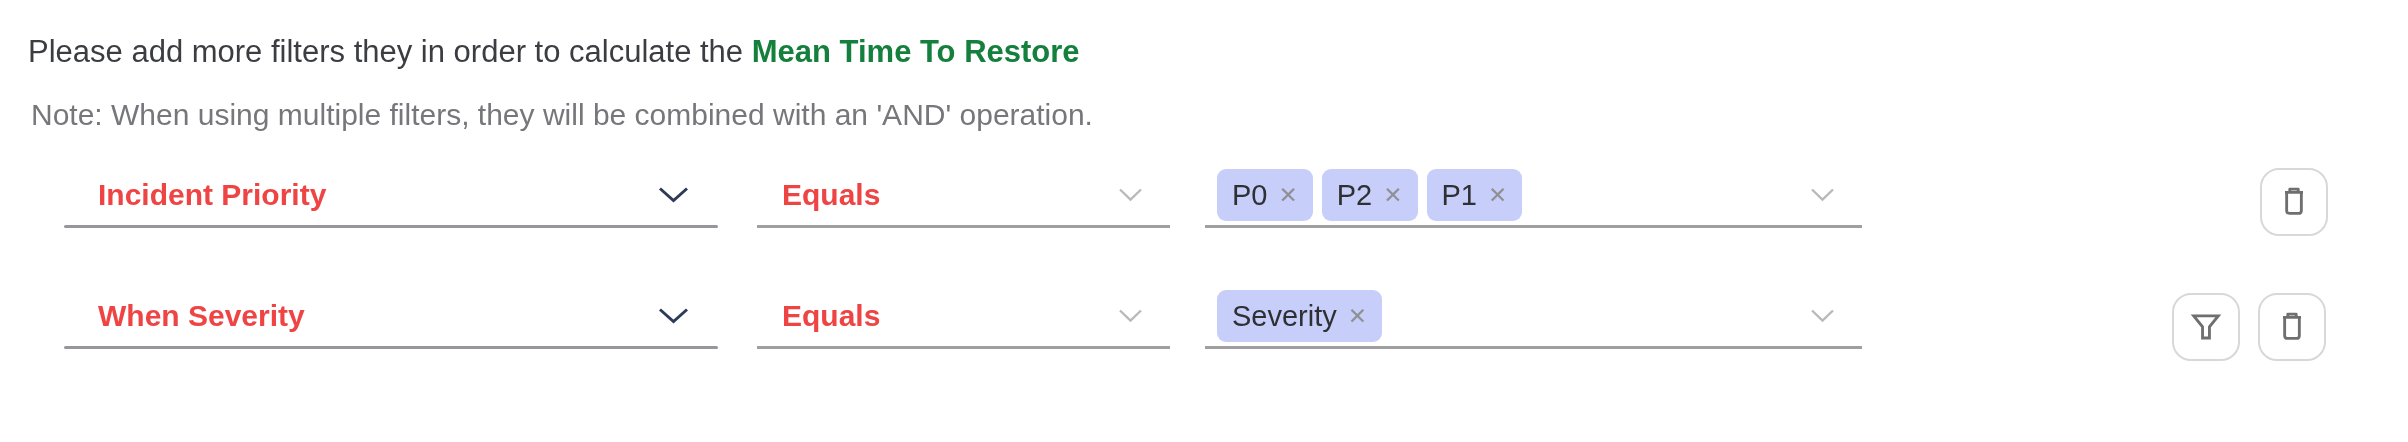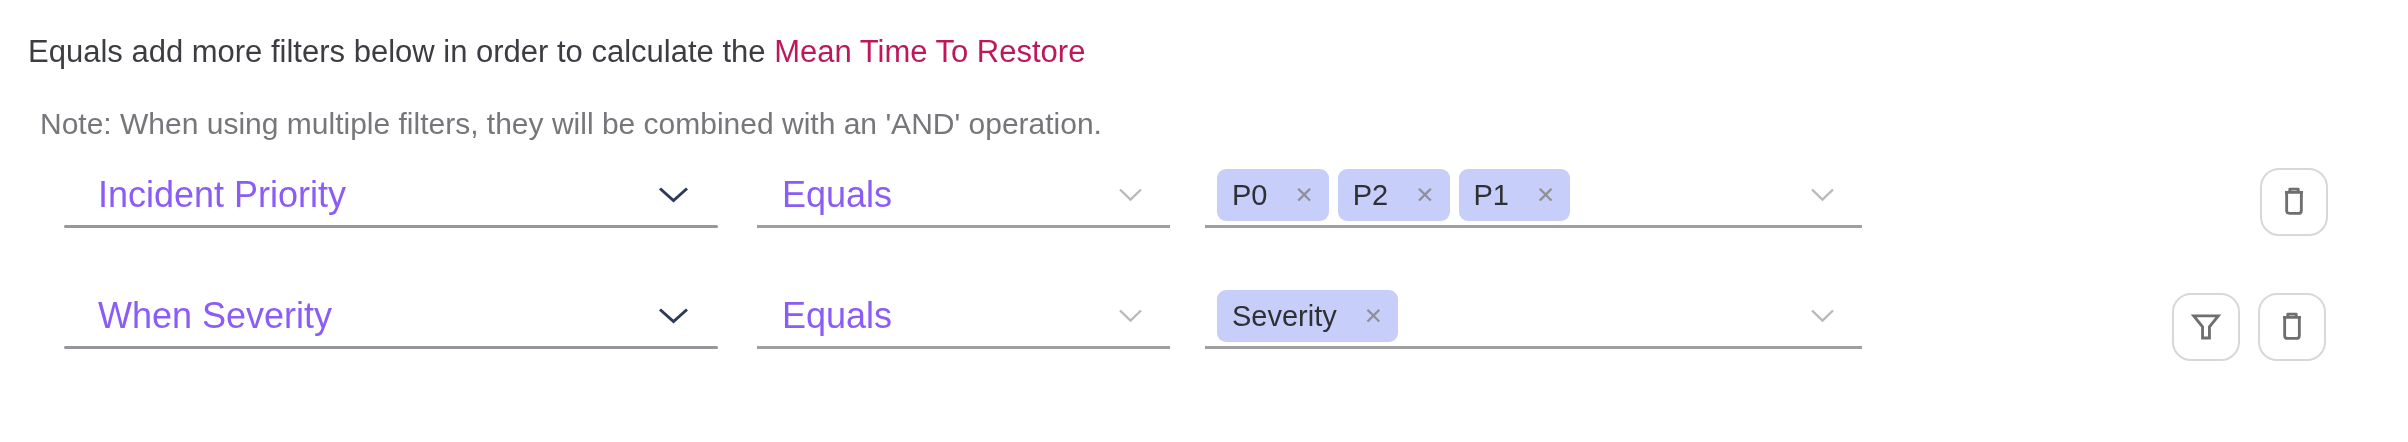--- a/index.html
+++ b/index.html
@@ -9,57 +9,57 @@
     background:#ffffff;
     font-family:"Liberation Sans",sans-serif;
     overflow:hidden;
   }
   
   .intro{
     position:absolute;left:28px;top:33px;margin:0;
     font-size:31px;line-height:38px;color:#3c3d42;font-weight:400;
     white-space:pre;
   }
-  .intro strong{font-weight:400;color:#be185d;}
+  .intro strong{font-weight:700;color:#15803d;}
   .note{
-    position:absolute;left:28px;top:93px;margin:12px;
+    position:absolute;left:28px;top:93px;margin:3px;
     font-size:30px;line-height:37px;color:#76767b;font-weight:400;
   }
   
   .field{
     position:absolute;height:66px;
     display:flex;align-items:center;
     box-sizing:border-box;
     cursor:pointer;
   }
   .row1 .field{top:162px;}
   .row2 .field{top:283px;}
   .field .underline{
     position:absolute;left:0;right:0;bottom:0;height:3px;
     background:#9f9fa1;
   }
   .field-a{left:64px;width:654px;}
   .field-a .underline{border-radius:3px;background:#97979b;}
   .field-b{left:757px;width:413px;}
   .field-c{left:1205px;width:657px;}
   .field-label{
-    font-size:36px;color:#8b5cf6;font-weight:400;
+    font-size:30px;color:#ef4444;font-weight:700;
   }
   .field-a .field-label{padding-left:34px;}
   .field-b .field-label{padding-left:25px;text-align:center;}
   .chev{position:absolute;top:50%;transform:translateY(-50%);}
   .chev-dark{right:28px;}
   .chev-gray{right:27px;}
   
   .tags{
     display:flex;align-items:center;gap:9px;
     padding-left:12px;
   }
   .tag{
-    display:flex;align-items:center;gap:27px;
+    display:flex;align-items:center;gap:11px;
     height:52px;padding:0 15px;
     background:#c7cefa;border-radius:9px;
     font-size:29px;color:#2f3033;font-weight:400;
     white-space:nowrap;
   }
   .tag .tag-x{
     font-size:23px;color:#8f9096;line-height:1;
     cursor:pointer;
   }
   
@@ -73,21 +73,21 @@
   .btn-trash-1{left:2260px;top:168px;}
   .btn-funnel-2{left:2172px;top:293px;}
   .btn-trash-2{left:2258px;top:293px;}
   svg{display:block;}
 </style>
 </head>
 <body>
 
 <div class="canvas">
 
-  <p class="intro"><span>Equals add more filters below in order to calculate the </span><strong>Mean Time To Restore</strong></p>
+  <p class="intro"><span>Please add more filters they in order to calculate the </span><strong>Mean Time To Restore</strong></p>
 
   <p class="note">Note: When using multiple filters, they will be combined with an 'AND' operation.</p>
 
   <div class="row row1">
 
     <div class="field field-a">
       <span class="field-label">Incident Priority</span>
       <span class="chev chev-dark">
         <svg width="33" height="19" viewBox="0 0 33 19">
           <path d="M3 3 L16.5 15 L30 3" fill="none" stroke="#2e3a59" stroke-width="3"></path>

